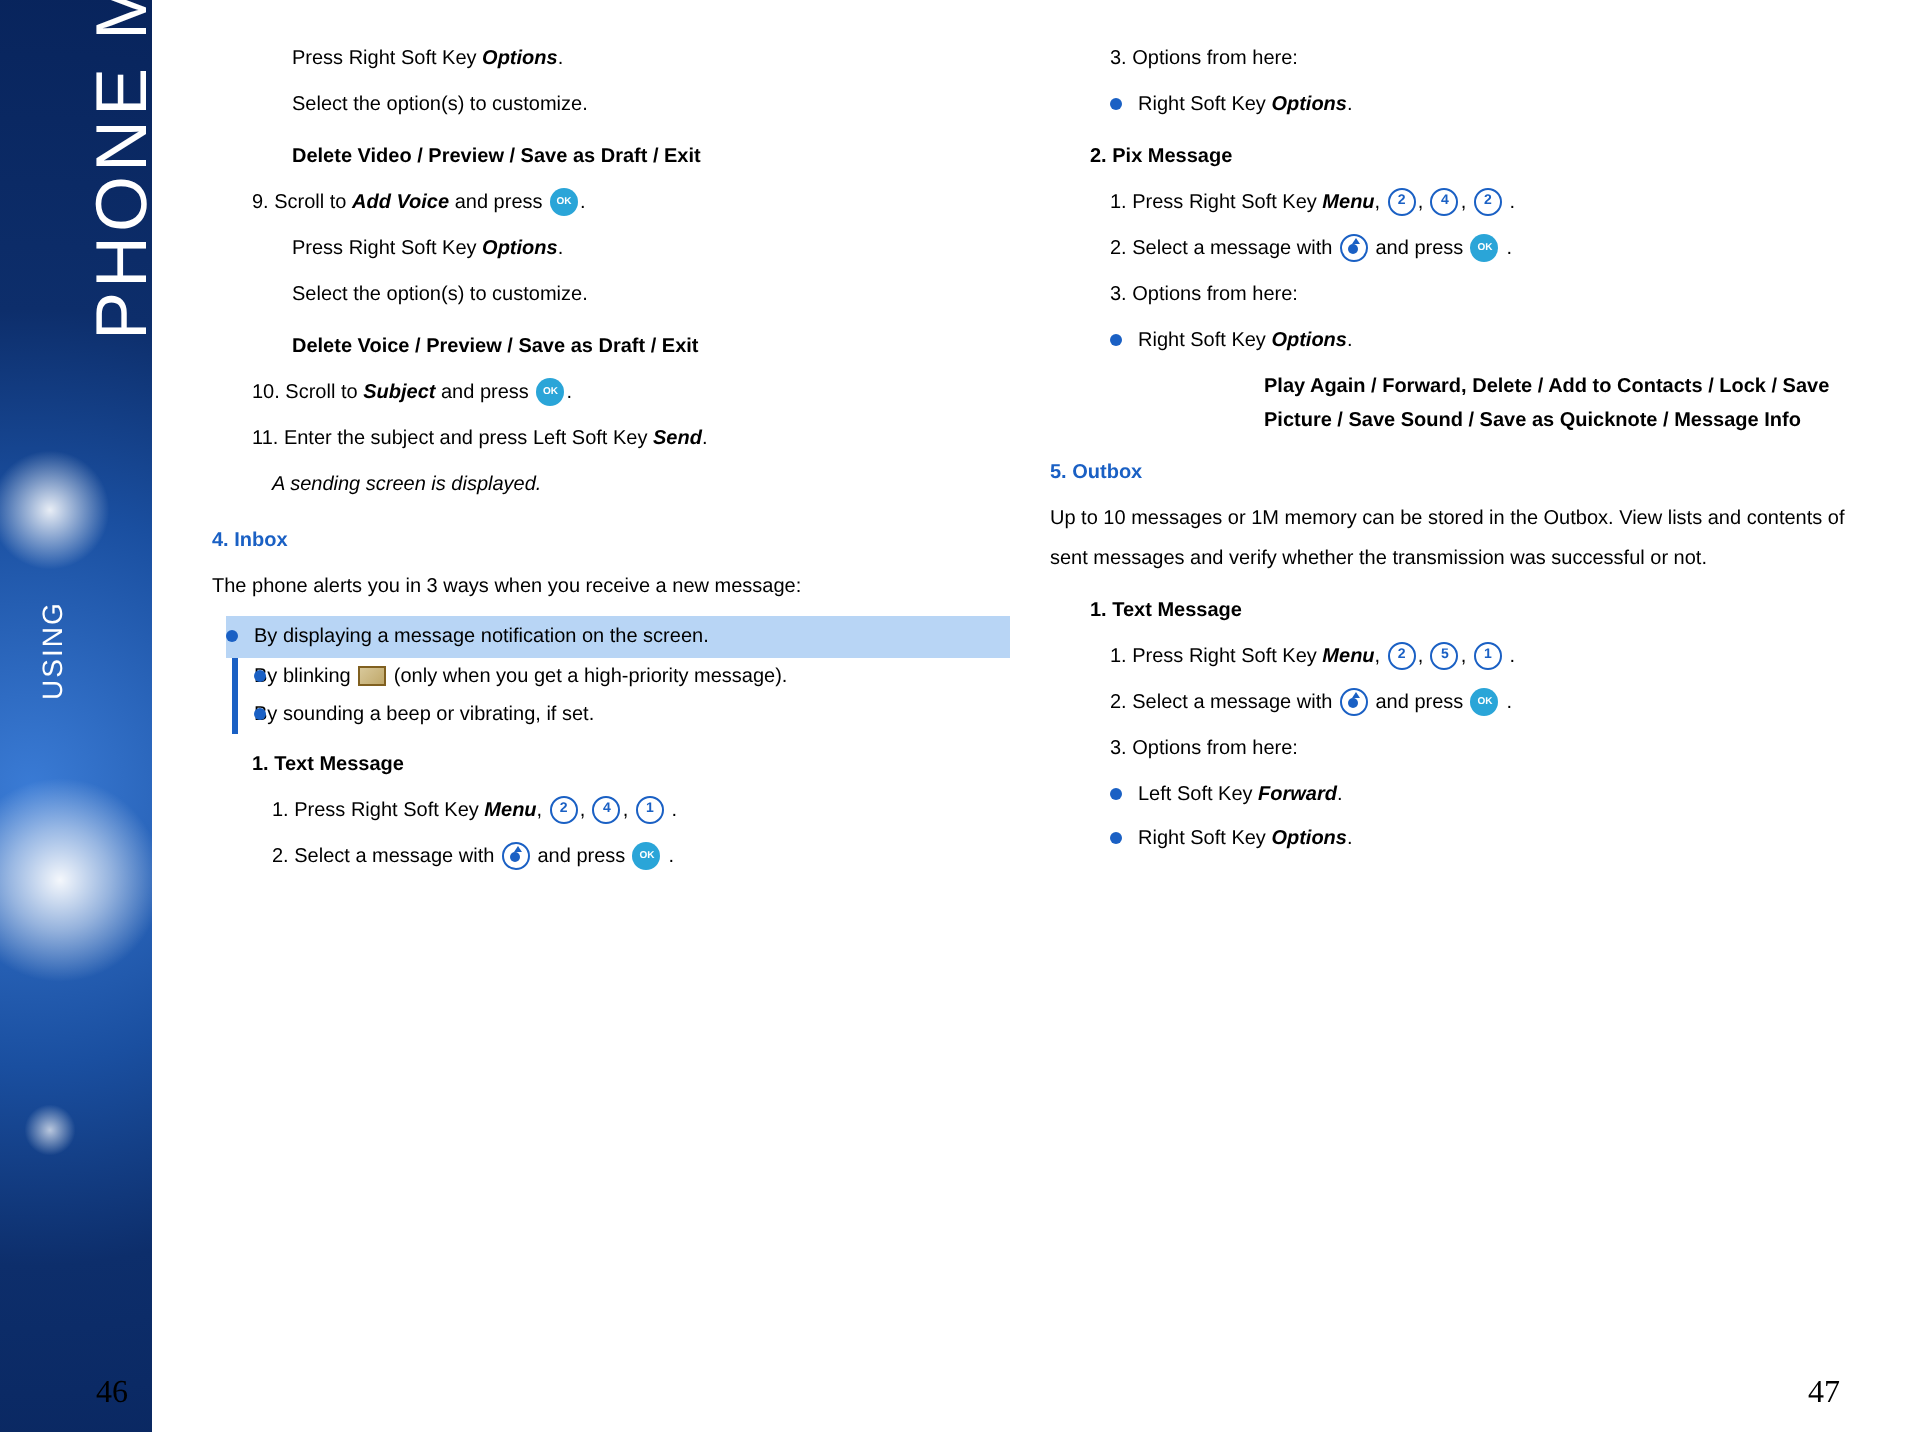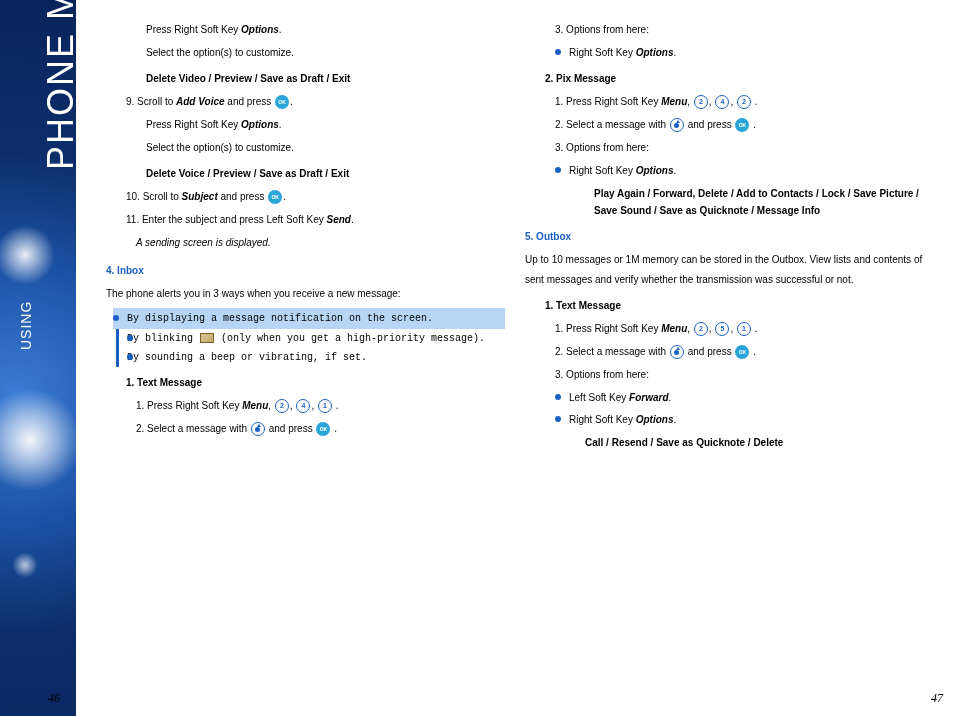--- a/index.html
+++ b/index.html
@@ -95,21 +95,21 @@
     left: 0; top: 6px;
     width: 6px; height: 6px;
     background: #1a60c4;
     border-radius: 50%;
   }
   .highlight-box {
     margin: 4px 0 6px 10px;
     border-left: 3px solid #1a60c4;
     padding-left: 8px;
   }
-  .highlight-row { position: relative; padding-left: 0; margin: 0; line-height: 1.9; font-family: Liberation Mono, monospace; }
+  .highlight-row { position: relative; padding-left: 0; margin: 0; line-height: 1.9; }
   .highlight-row::before {
     content: '';
     position: absolute;
     left: 0; top: 6px;
     width: 6px; height: 6px;
     background: #1a60c4;
     border-radius: 50%;
   }
   .hl-bg { background: #b8d5f5; display: block; padding: 1px 4px 1px 14px; margin-left: -14px; position: relative;}
   .hl-bg::before {
@@ -176,24 +176,24 @@
   }
   .mail-icon {
     display: inline-block;
     width: 14px; height: 10px;
     background: linear-gradient(135deg,#d8c89a,#c0a86a);
     border: 1px solid #806020;
     vertical-align: middle;
     position: relative;
     margin: 0 1px;
   }
-  .pagenum { position: absolute; bottom: 10px; font-size: 12px; font-style: italic; font-family: Georgia, serif; }
+  .pagenum { position: absolute; bottom: 10px; font-size: 16px; font-family: Georgia, serif; }
   .pagenum.left { left: 48px; }
-  .pagenum.right { right: 11px; text-align: right; }
-  .options-block { margin-left: 69px; font-weight: bold; line-height: 1.7; margin-top: 4px; margin-bottom: 4px;}
+  .pagenum.right { right: 34px; text-align: right; }
+  .options-block { margin-left: 107px; font-weight: bold; line-height: 1.7; margin-top: 4px; margin-bottom: 4px;}
   .options-block2 { margin-left: 60px; font-weight: bold; line-height: 1.7; margin-top: 4px; margin-bottom: 4px;}
   .step-indent { margin-left: 30px; }
 </style>
 </head>
 <body>
 
 <div class="sidebar">
   <div class="star3"></div>
   <div class="vtitle">P<span style="letter-spacing:2px">HONE</span> M</div>
   <div class="vusing">USING</div>
@@ -268,19 +268,18 @@
       <span class="icon-circle">1</span><span> .</span>
     </p>
     <p class="step-indent">
       <span>2. Select a message with </span><span class="icon-nav"></span><span> and press </span><span class="icon-ok">OK</span><span> .</span>
     </p>
     <p class="step-indent">3. Options from here:</p>
     <div class="bullet-list">
       <div class="bullet-item"><span>Left Soft Key </span><b>Forward</b><span>.</span></div>
       <div class="bullet-item"><span>Right Soft Key </span><b>Options</b><span>.</span></div>
     </div>
-    <p class="options-block2">Call / Resend / Save as Quicknote / Delete</p>
   </div>
 
 </div>
 
 <div class="pagenum left">46</div>
 <div class="pagenum right">47</div>
 
 </body></html>

